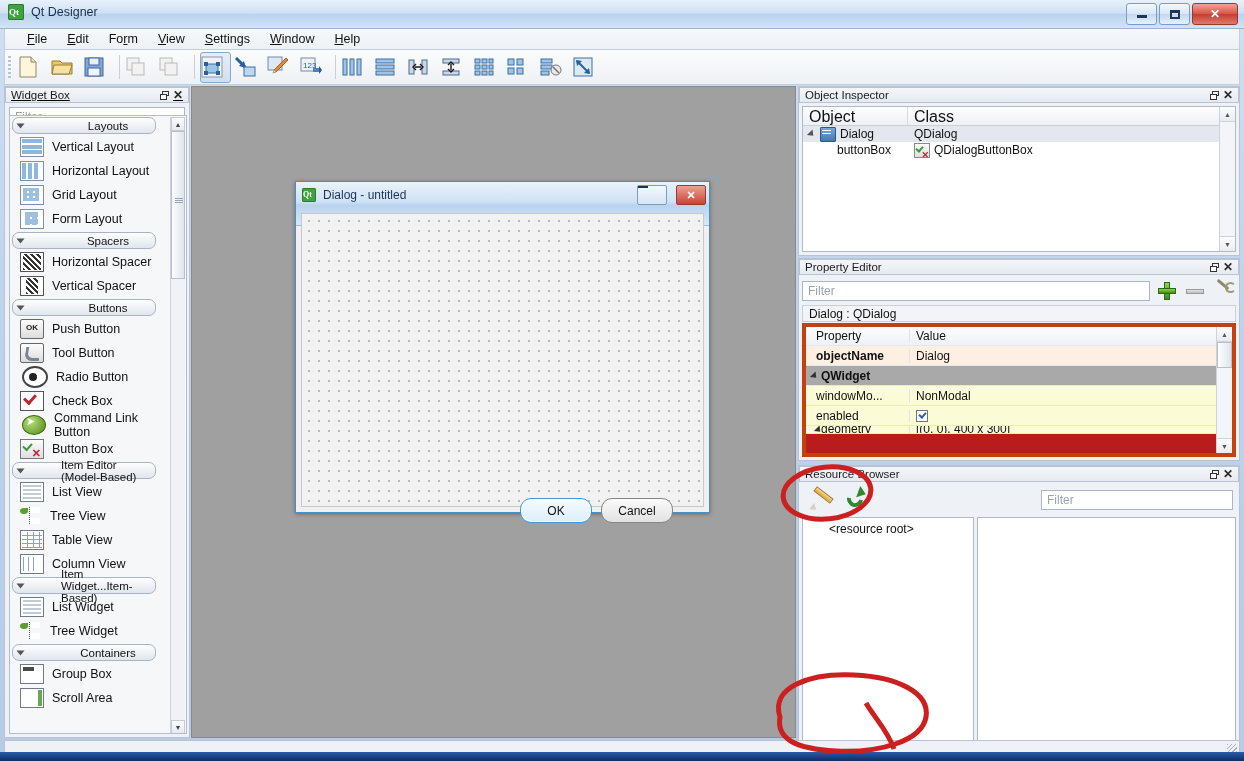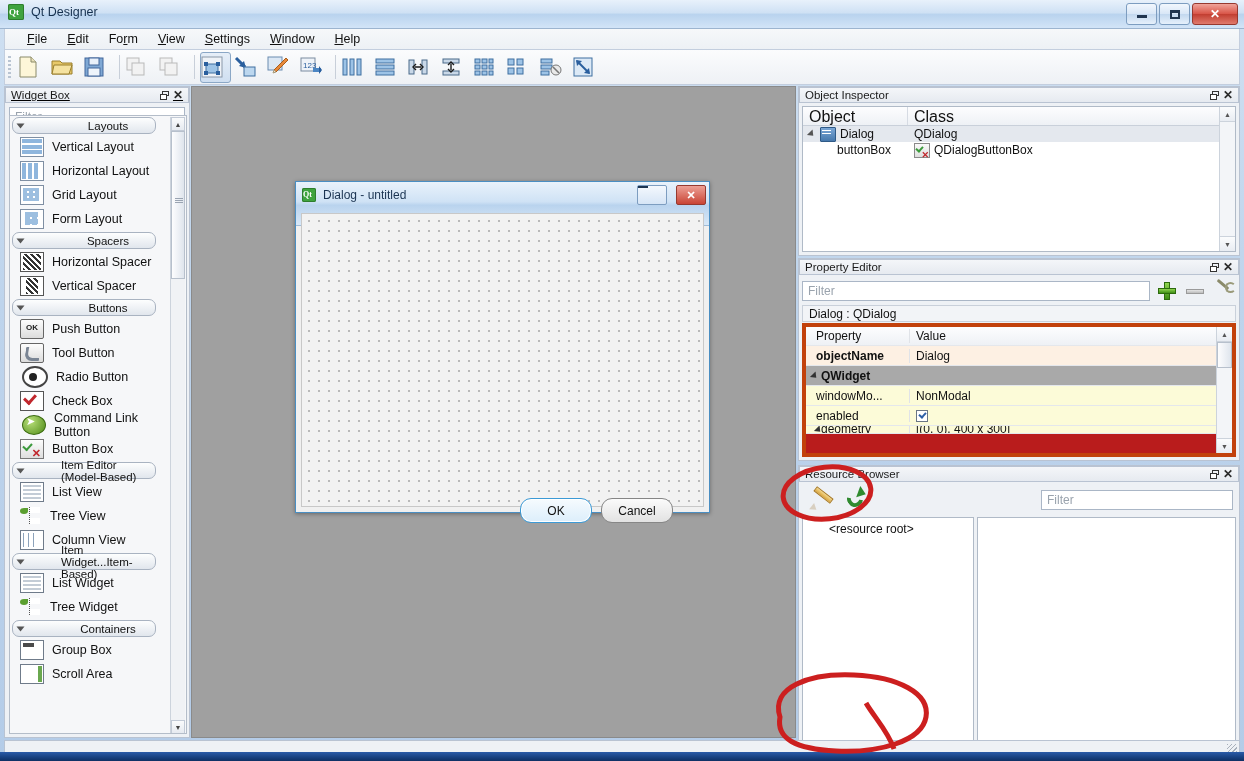--- a/index.html
+++ b/index.html
@@ -532,20 +532,24 @@
           </div>
         <div class="wrow">
             <span class="wicon ic-listv"></span>
             <span>List View</span>
           </div>
         <div class="wrow">
             <span class="wicon ic-treev"></span>
             <span>Tree View</span>
           </div>
         <div class="wrow">
+            <span class="wicon ic-tablev"></span>
+            <span>Table View</span>
+          </div>
+        <div class="wrow">
             <span class="wicon ic-colv"></span>
             <span>Column View</span>
           </div>
 
         <div class="cat">
             <span class="arr"></span>
             <span>Item Widget...Item-Based)</span>
           </div>
         <div class="wrow">
             <span class="wicon ic-listv"></span>

